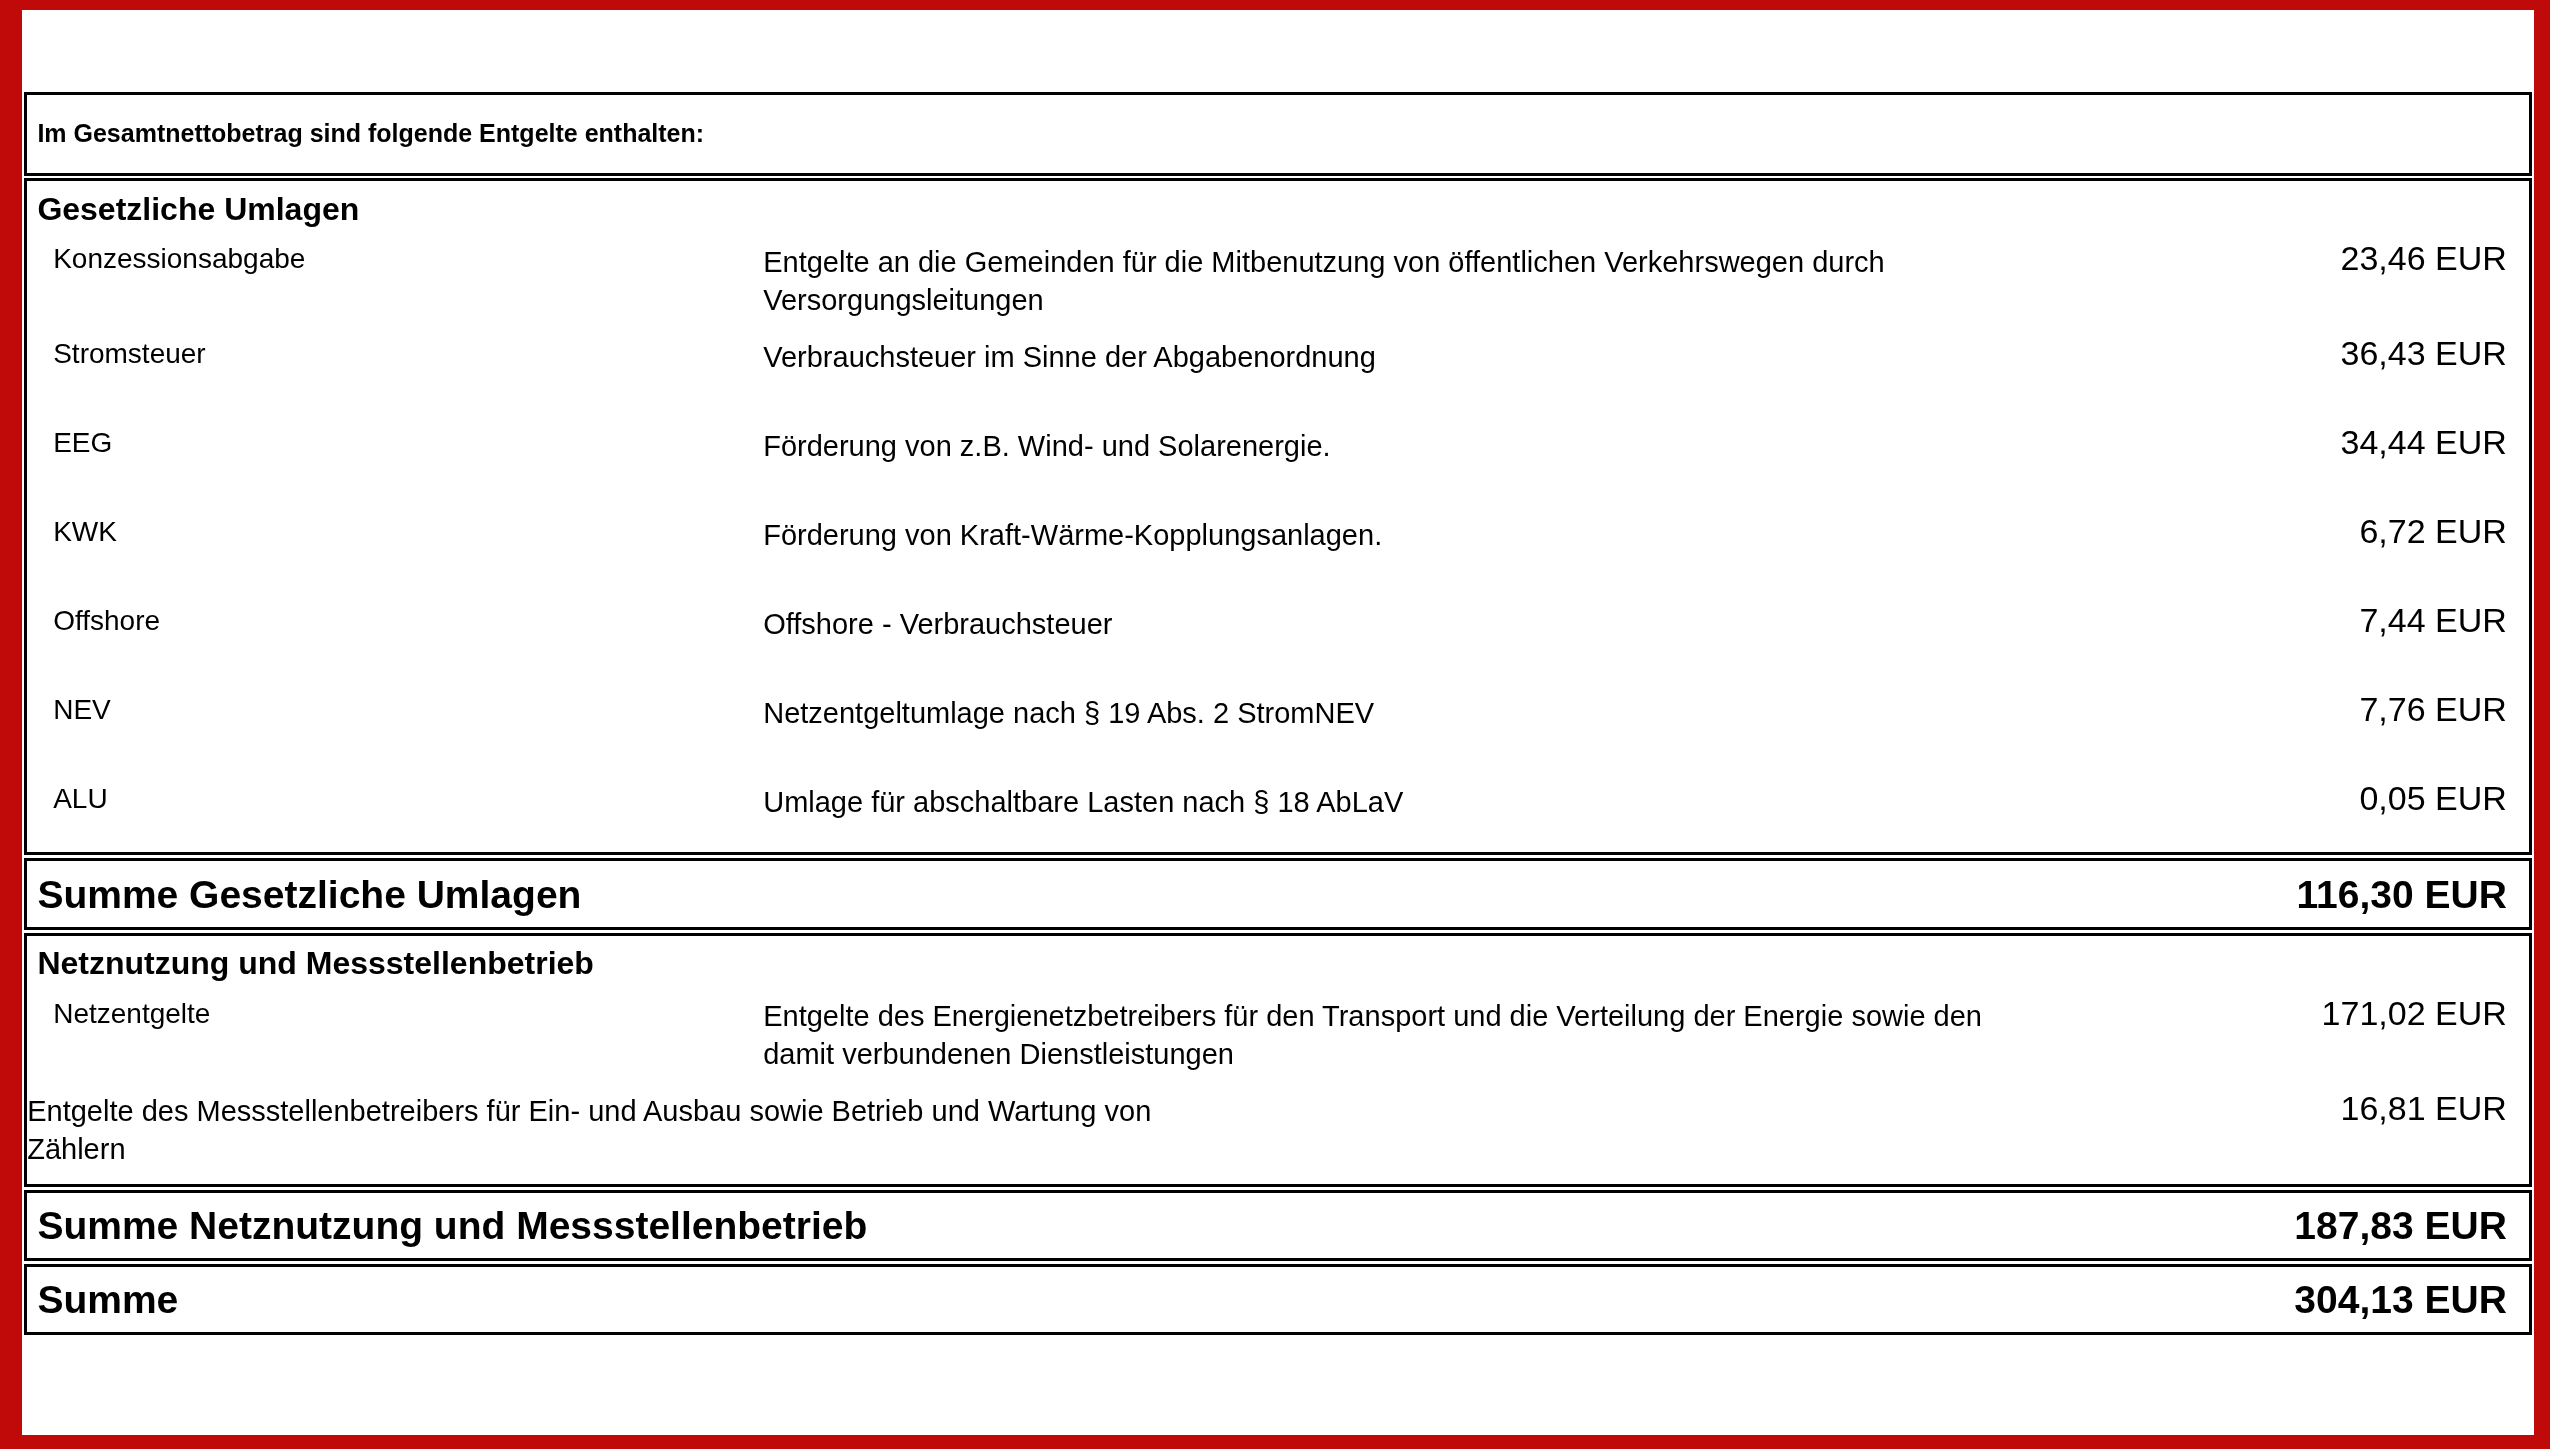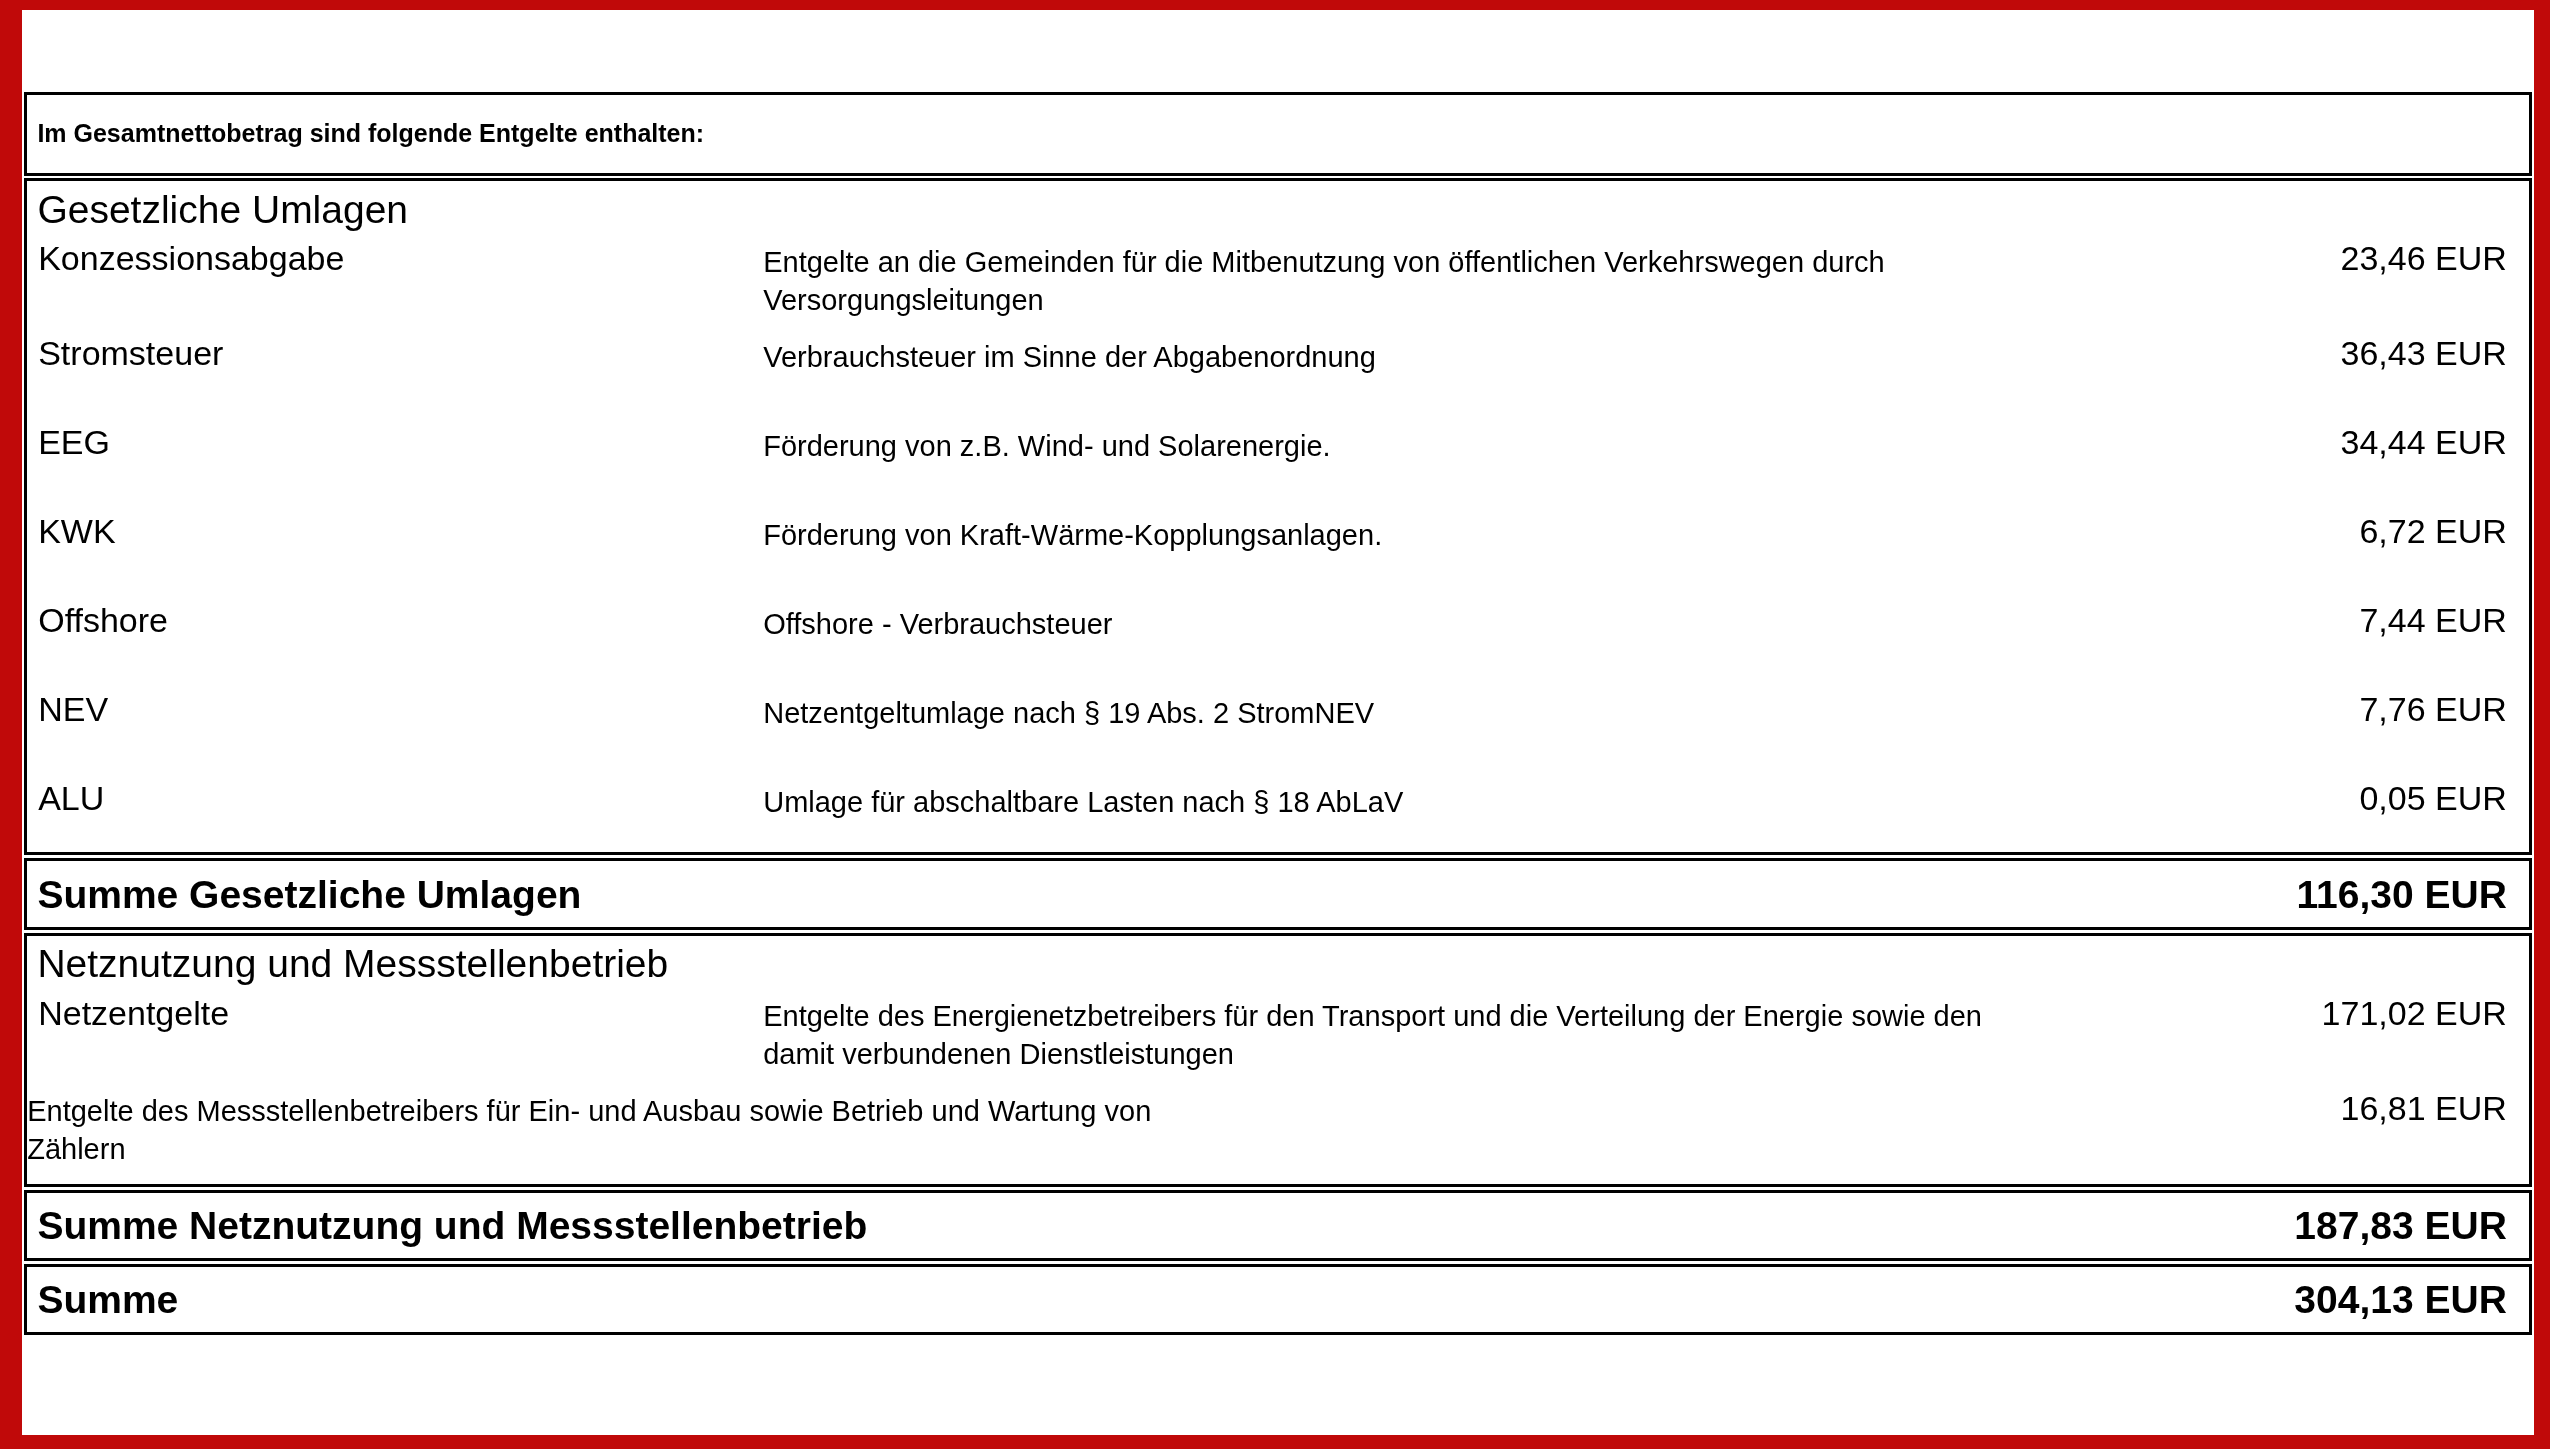--- a/index.html
+++ b/index.html
@@ -27,37 +27,37 @@
   }
   .title-box {
     padding: 16px 14.6px 17.5px 10.2px;
   }
   .title-text {
     font-size: 25px;
     font-weight: bold;
     line-height: 44px;
   }
   .section-title {
-    font-size: 39px;
-    font-weight: normal;
+    font-size: 32px;
+    font-weight: bold;
     line-height: 45px;
     padding: 5.8px 0 7.3px 10.2px;
   }
   .item-row {
     display: flex;
     align-items: flex-start;
     min-height: 89px;
   }
   .item-row.tall { min-height: 95px; }
   .item-row.last { min-height: 73px; }
   .item-label {
     width: 736px;
     box-sizing: border-box;
-    padding-left: 11px;
-    font-size: 34px;
+    padding-left: 26px;
+    font-size: 28px;
     line-height: 39px;
     flex-shrink: 0;
   }
   .item-desc {
     flex: 1;
     font-size: 29px;
     line-height: 38px;
     padding-top: 3.6px;
     padding-right: 29px;
     white-space: pre-line;

